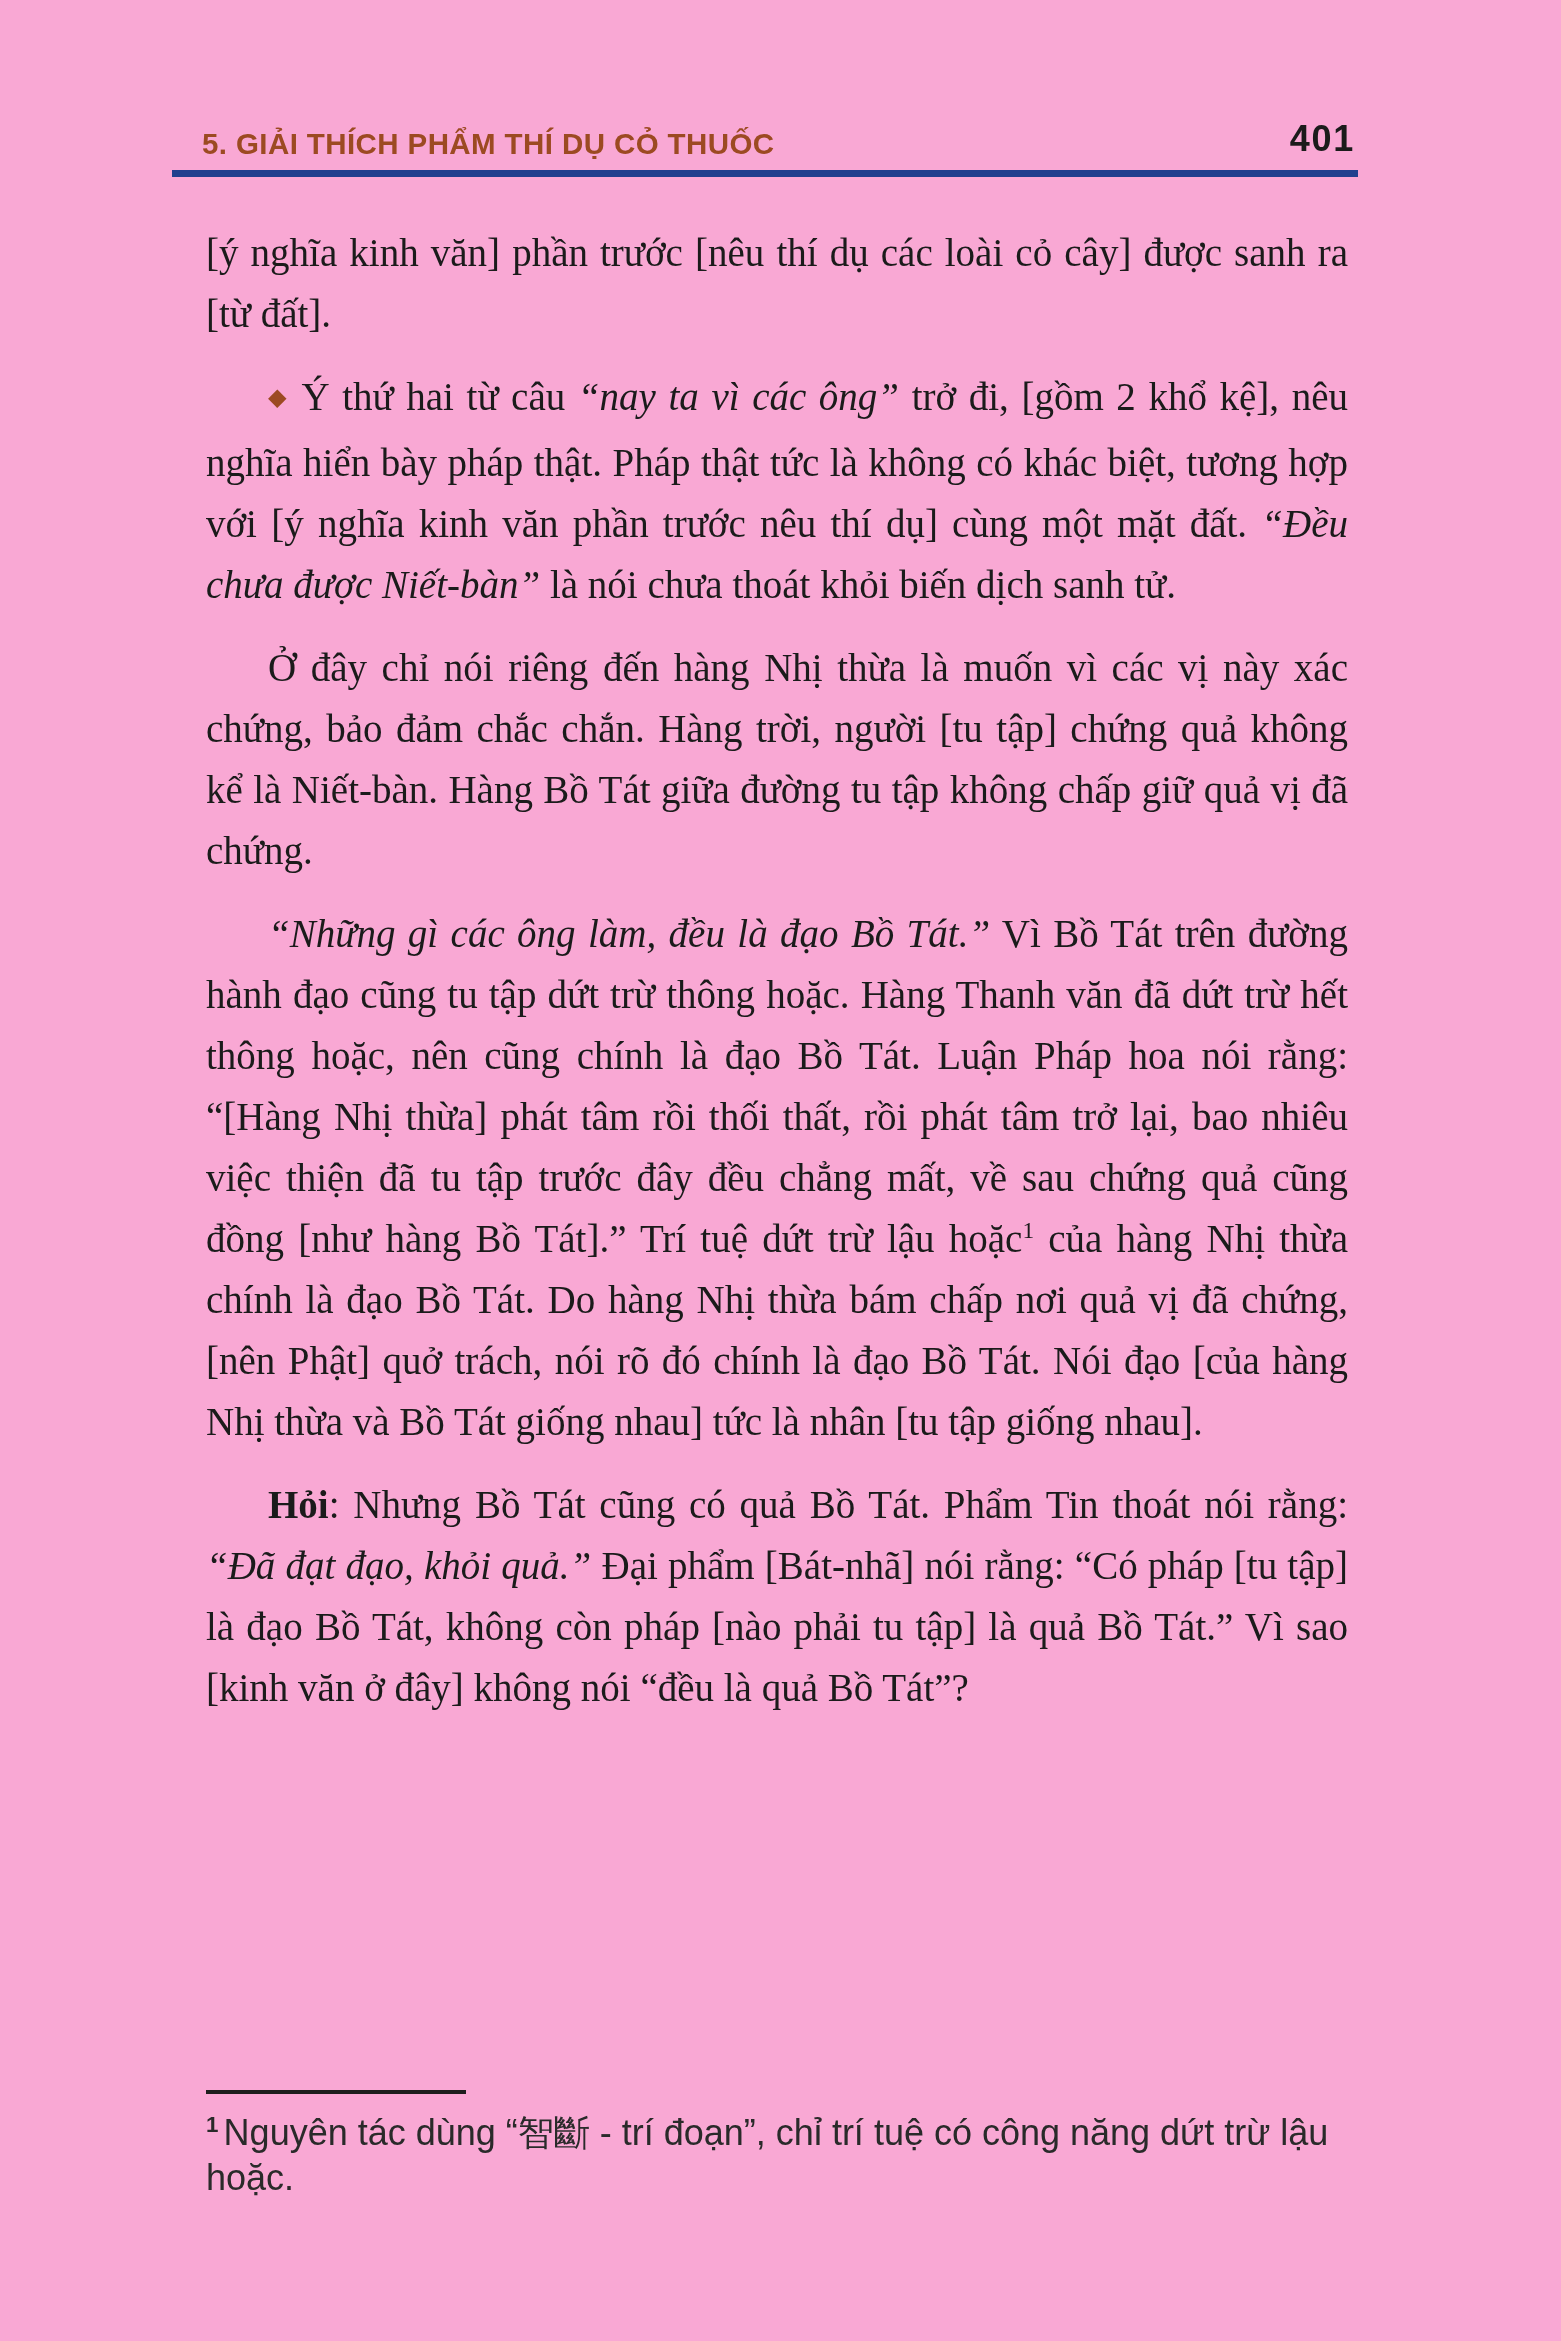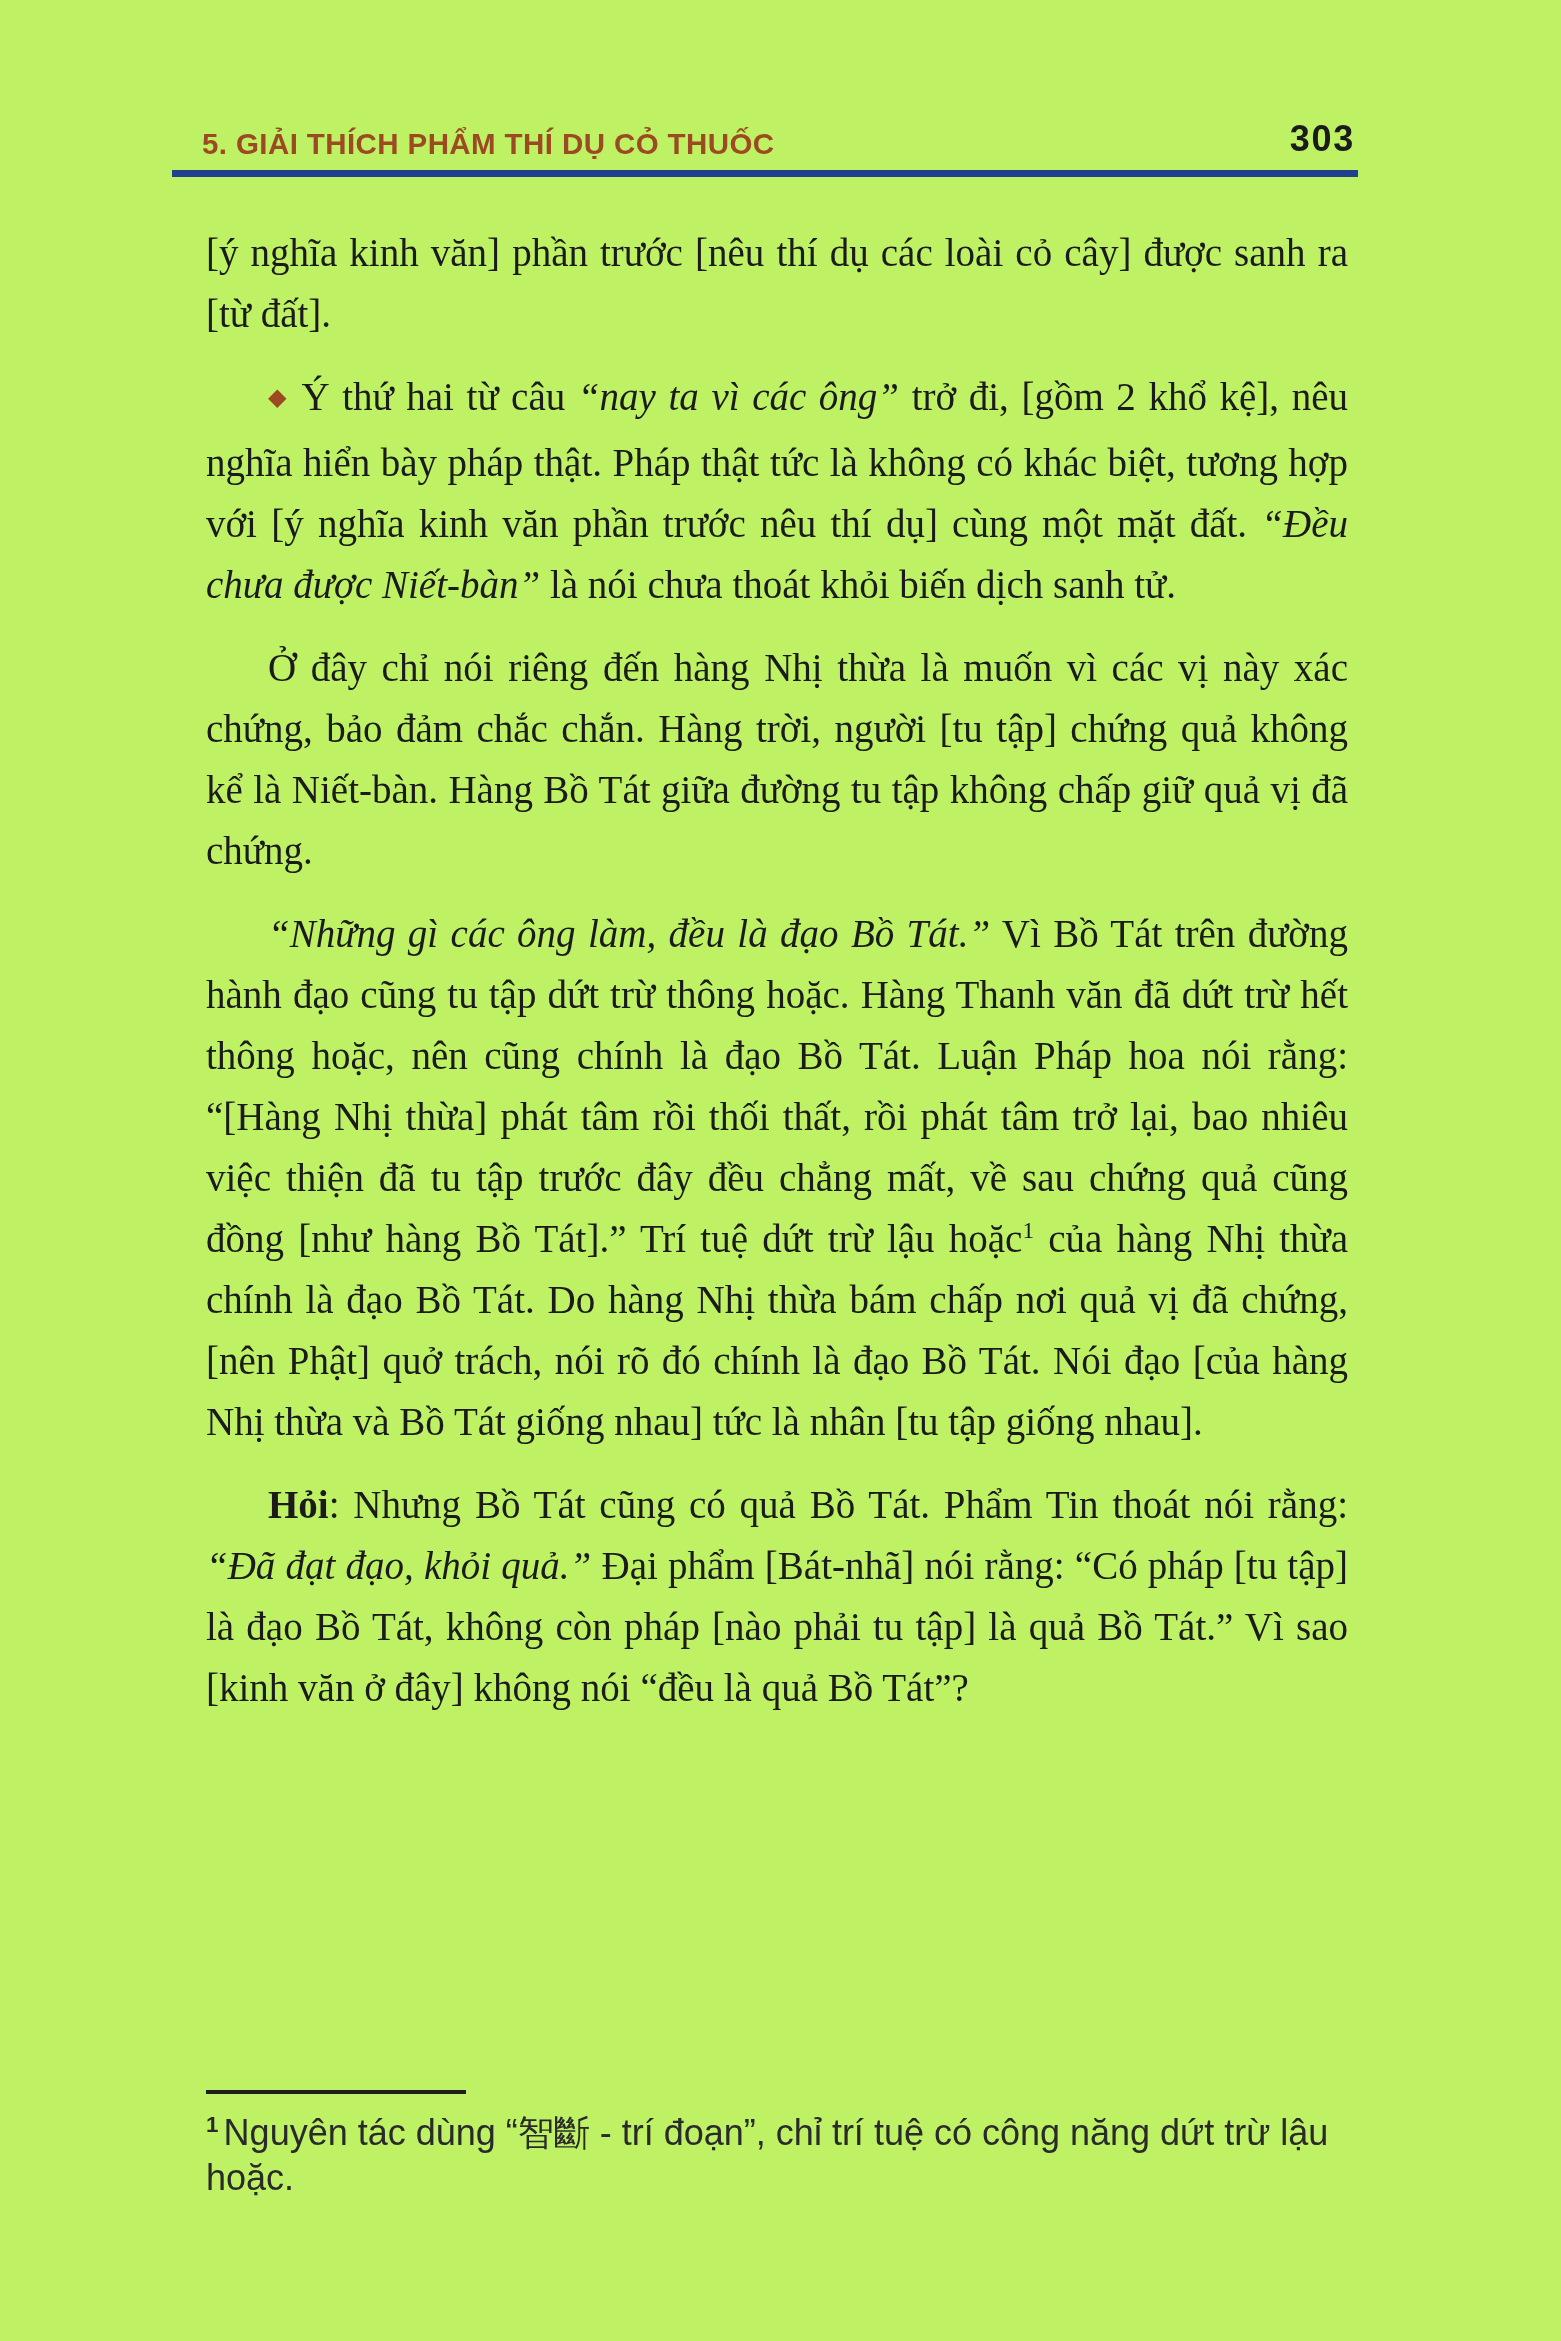--- a/index.html
+++ b/index.html
@@ -1,19 +1,19 @@
 <!DOCTYPE html>
 <html style="font-size:14px"><head>
 <meta charset="utf-8">
 <style>
   html,body{margin:0;padding:0;background:#e8e8e8;}
   #page{
     position:relative;
     width:1561px;height:2342px;
-    background:#bef264;
+    background:#f9a8d4;
     font-family:"Liberation Serif", serif;
     color:#1b1b1b;
     overflow:hidden;
   }
   
   #chapter-title{
     position:absolute;left:202px;top:127px;
     font-family:"Liberation Sans", sans-serif;
     font-weight:bold;
     font-size:29.5px;
@@ -79,21 +79,21 @@
     padding-right:5.2px;
   }
 </style>
 </head>
 <body>
 
 <div id="page">
 
   <div id="chapter-title" style="color: rgb(156, 74, 34);">5. GIẢI THÍCH PHẨM THÍ DỤ CỎ THUỐC</div>
 
-  <div id="page-number">303</div>
+  <div id="page-number">401</div>
 
   <div id="header-rule" style="background: rgb(33, 64, 142);"></div>
 
   <div id="body-text">
       <p class="para"><span class="run-n">[ý nghĩa kinh văn] phần trước [nêu thí dụ các loài cỏ cây] được sanh ra [từ đất].</span></p>
       <p class="para indent"><span class="diamond" style="color: rgb(156, 74, 34);">◆</span><span class="run-n">Ý thứ hai từ câu </span><span class="run-bi">“nay ta vì các ông”</span><span class="run-n"> trở đi, [gồm 2 khổ kệ], nêu nghĩa hiển bày pháp thật. Pháp thật tức là không có khác biệt, tương hợp với [ý nghĩa kinh văn phần trước nêu thí dụ] cùng một mặt đất. </span><span class="run-bi">“Đều chưa được Niết-bàn”</span><span class="run-n"> là nói chưa thoát khỏi biến dịch sanh tử.</span></p>
       <p class="para indent"><span class="run-n">Ở đây chỉ nói riêng đến hàng Nhị thừa là muốn vì các vị này xác chứng, bảo đảm chắc chắn. Hàng trời, người [tu tập] chứng quả không kể là Niết-bàn. Hàng Bồ Tát giữa đường tu tập không chấp giữ quả vị đã chứng.</span></p>
       <p class="para indent"><span class="run-bi">“Những gì các ông làm, đều là đạo Bồ Tát.”</span><span class="run-n"> Vì Bồ Tát trên đường hành đạo cũng tu tập dứt trừ thông hoặc. Hàng Thanh văn đã dứt trừ hết thông hoặc, nên cũng chính là đạo Bồ Tát. Luận Pháp hoa nói rằng: “[Hàng Nhị thừa] phát tâm rồi thối thất, rồi phát tâm trở lại, bao nhiêu việc thiện đã tu tập trước đây đều chẳng mất, về sau chứng quả cũng đồng [như hàng Bồ Tát].” Trí tuệ dứt trừ lậu hoặc</span><span class="run-sup">1</span><span class="run-n"> của hàng Nhị thừa chính là đạo Bồ Tát. Do hàng Nhị thừa bám chấp nơi quả vị đã chứng, [nên Phật] quở trách, nói rõ đó chính là đạo Bồ Tát. Nói đạo [của hàng Nhị thừa và Bồ Tát giống nhau] tức là nhân [tu tập giống nhau].</span></p>
       <p class="para indent"><span class="run-b">Hỏi</span><span class="run-n">: Nhưng Bồ Tát cũng có quả Bồ Tát. Phẩm Tin thoát nói rằng: </span><span class="run-bi">“Đã đạt đạo, khỏi quả.”</span><span class="run-n"> Đại phẩm [Bát-nhã] nói rằng: “Có pháp [tu tập] là đạo Bồ Tát, không còn pháp [nào phải tu tập] là quả Bồ Tát.” Vì sao [kinh văn ở đây] không nói “đều là quả Bồ Tát”?</span></p>
     </div>

